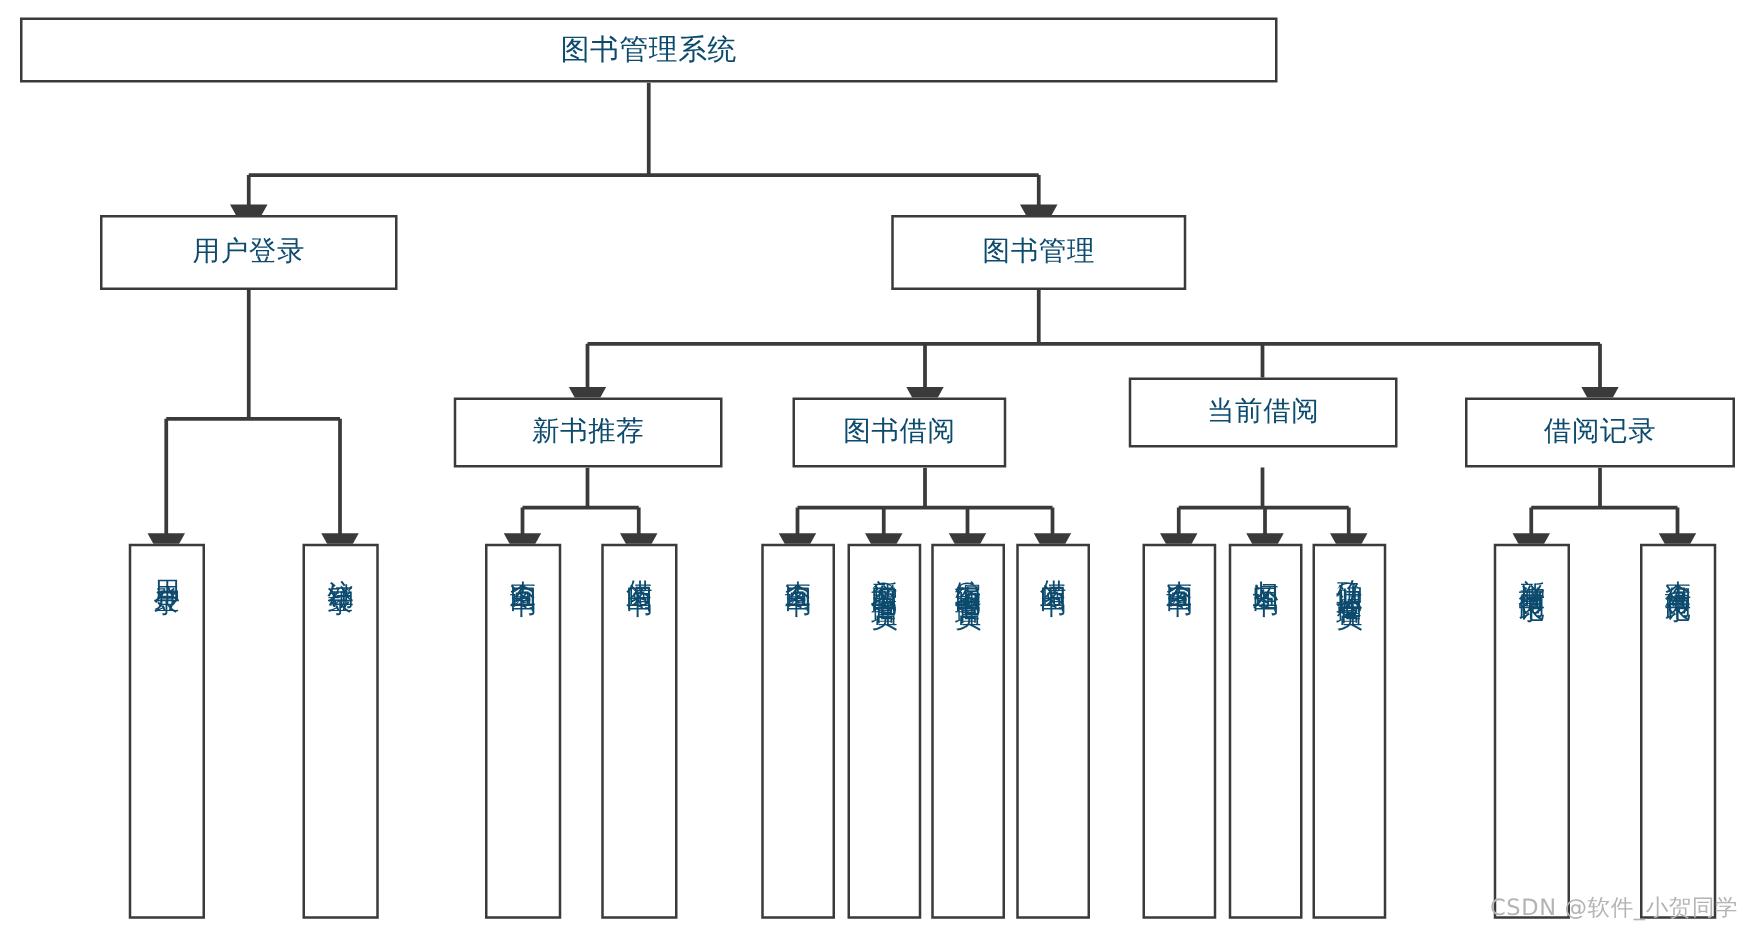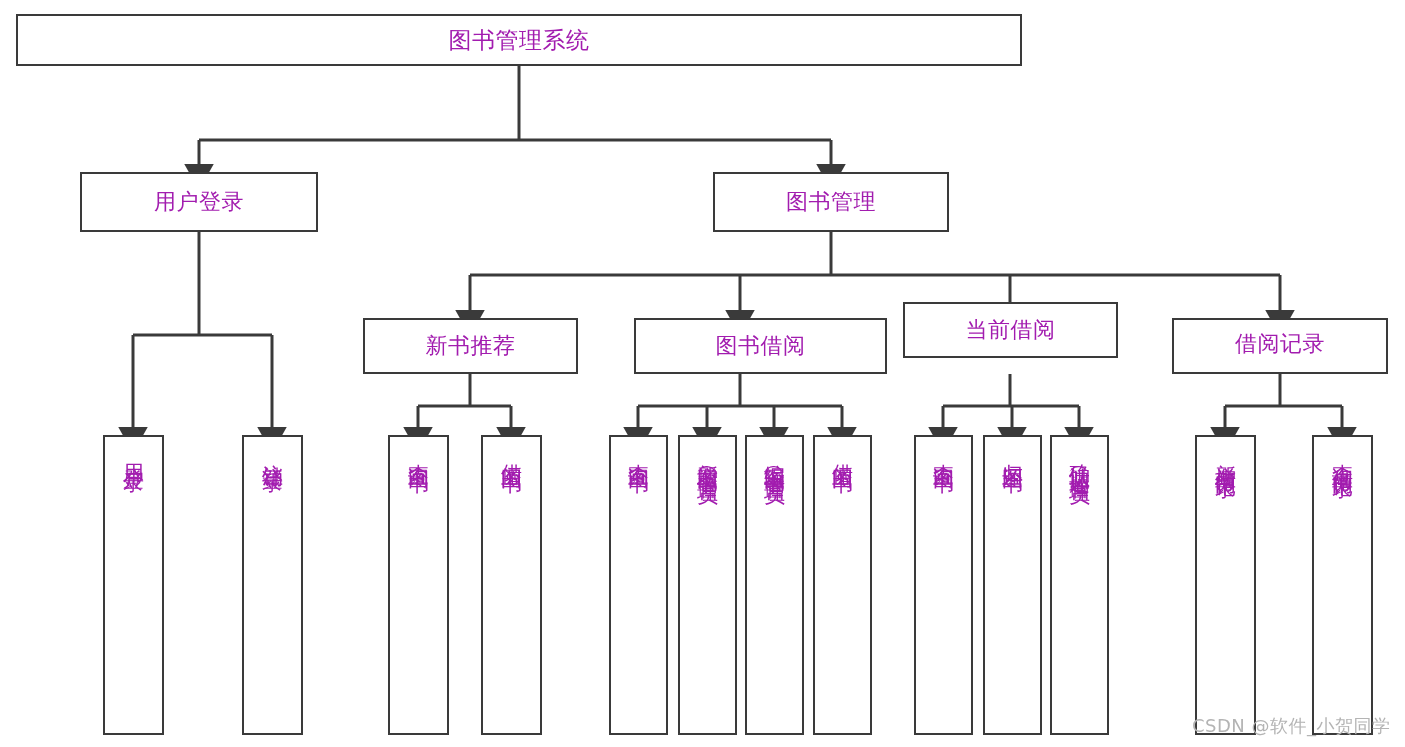--- a/index.html
+++ b/index.html
@@ -33,21 +33,21 @@
     background: #ffffff;
     display: flex;
     align-items: center;
     justify-content: center;
     text-align: center;
   }
   .node .label {
     font-size: 22px;
     line-height: 1.15;
     letter-spacing: 0.5px;
-    color: #a21caf;
+    color: #0c4a6e;
     white-space: nowrap;
   }
   .node.vertical {
     align-items: flex-start;
     padding-top: 10px;
   }
   .node.vertical .label {
     writing-mode: vertical-rl;
     text-orientation: upright;
     font-size: 21px;
@@ -131,27 +131,27 @@
   <div class="node" style="left:80px; top:172px; width:238px; height:60px;">
     <span class="label">用户登录</span>
   </div>
   <div class="node" style="left:713px; top:172px; width:236px; height:60px;">
     <span class="label">图书管理</span>
   </div>
 
   <div class="node" style="left:363px; top:318px; width:215px; height:56px;">
     <span class="label">新书推荐</span>
   </div>
-  <div class="node" style="left:634px; top:318px; width:253px; height:56px;">
+  <div class="node" style="left:634px; top:318px; width:171px; height:56px;">
     <span class="label">图书借阅</span>
   </div>
   <div class="node" style="left:903px; top:302px; width:215px; height:56px;">
     <span class="label">当前借阅</span>
   </div>
-  <div class="node" style="left:1172px; top:318px; width:216px; height:56px;font-family:Liberation Mono, monospace;">
+  <div class="node" style="left:1172px; top:318px; width:216px; height:56px;">
     <span class="label">借阅记录</span>
   </div>
 
   <div class="node vertical" style="left:103px; top:435px; width:61px; height:300px;">
     <span class="label">用户登录</span>
   </div>
   <div class="node vertical" style="left:242px; top:435px; width:61px; height:300px;">
     <span class="label">注销登录</span>
   </div>
   <div class="node vertical" style="left:388px; top:435px; width:61px; height:300px;">

